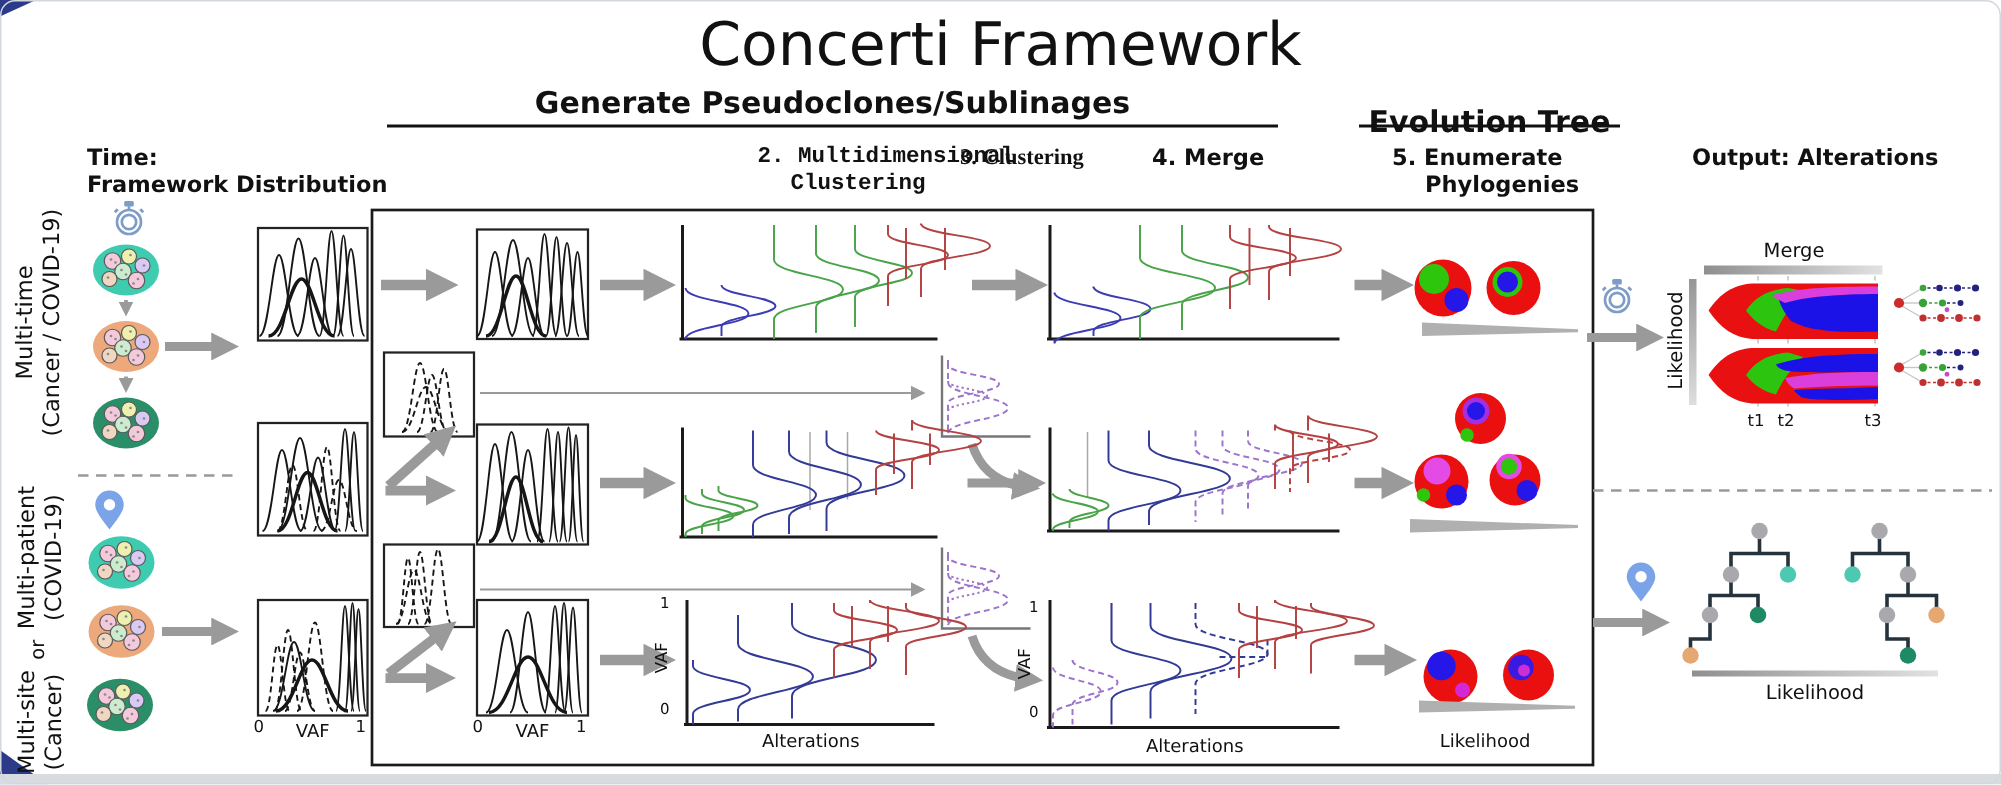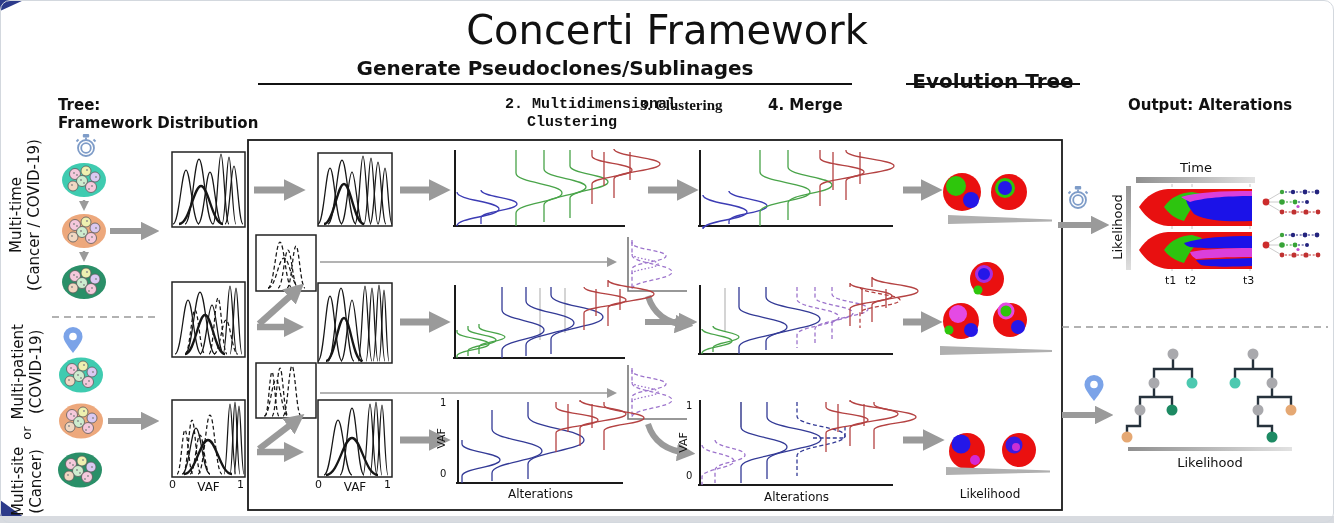--- a/index.html
+++ b/index.html
@@ -435,29 +435,33 @@
   </svg>
 
   <div class="t s20 b ctr" style="left:258px;width:594px;top:56px;">Generate Pseudoclones/Sublinages</div>
 
   <div class="t s40 ctr" style="left:0;width:1334px;top:6px;">Concerti Framework</div>
   <div class="ul" style="left:258px;width:594px;top:83px;"></div>
   <div class="t s20 b ctr" style="left:906px;width:174px;top:56px;margin-top:13px;">Evolution Tree</div>
   <div class="ul" style="left:906px;width:174px;top:83px;"></div>
 
   <div class="t s15 b" style="left:58px;top:96px;">
-    <div>Tree:</div>
+    <div>Time:</div>
     <div>Framework Distribution</div>
   </div>
   <div class="t s15 b" style="left:505px;top:96px;font-family:Liberation Mono, monospace;">
     <div>2. Multidimensional</div>
     <div class="ind">Clustering</div>
   </div>
   <div class="t s15 b" style="left:640px;top:96px;font-family:Liberation Serif, serif;">3. Clustering</div>
   <div class="t s15 b" style="left:768px;top:96px;">4. Merge</div>
+  <div class="t s15 b" style="left:928px;top:96px;">
+    <div>5. Enumerate</div>
+    <div class="ind">Phylogenies</div>
+  </div>
   <div class="t s15 b" style="left:1128px;top:96px;">
     <div>Output: Alterations</div>
   </div>
 
   <div class="t s15 ctr rot" style="left:-58px;top:195px;width:170px;height:40px;">
     <div>Multi-time</div>
     <div>(Cancer / COVID-19)</div>
   </div>
   <div class="t s15 rot rowlab" style="left:-66px;top:391px;width:185px;height:58px;">
     <span><span>Multi-site</span><br><span>(Cancer)</span></span>
@@ -478,20 +482,20 @@
   <div class="t s11 ctr rot" style="left:421px;top:432px;width:40px;height:13px;">VAF</div>
   <div class="t s12 ctr" style="left:458px;width:165px;top:487px;">Alterations</div>
 
   <div class="t s10" style="left:686px;top:400px;">1</div>
   <div class="t s10" style="left:686px;top:470px;">0</div>
   <div class="t s11 ctr rot" style="left:663px;top:436px;width:40px;height:13px;">VAF</div>
   <div class="t s12 ctr" style="left:700px;width:193px;top:490px;">Alterations</div>
 
   <div class="t s12 ctr" style="left:930px;width:120px;top:487px;">Likelihood</div>
 
-  <div class="t s13 ctr" style="left:1146px;width:100px;top:160px;">Time</div>
+  <div class="t s13 ctr" style="left:1146px;width:100px;top:160px;">Merge</div>
   <div class="t s13 ctr rot" style="left:1077px;top:220px;width:80px;height:14px;">Likelihood</div>
   <div class="t s11" style="left:1165px;top:274px;">t1</div>
   <div class="t s11" style="left:1185px;top:274px;">t2</div>
   <div class="t s11" style="left:1243px;top:274px;">t3</div>
 
   <div class="t s13 ctr" style="left:1140px;width:140px;top:455px;">Likelihood</div>
 </div>
 
 </body></html>

